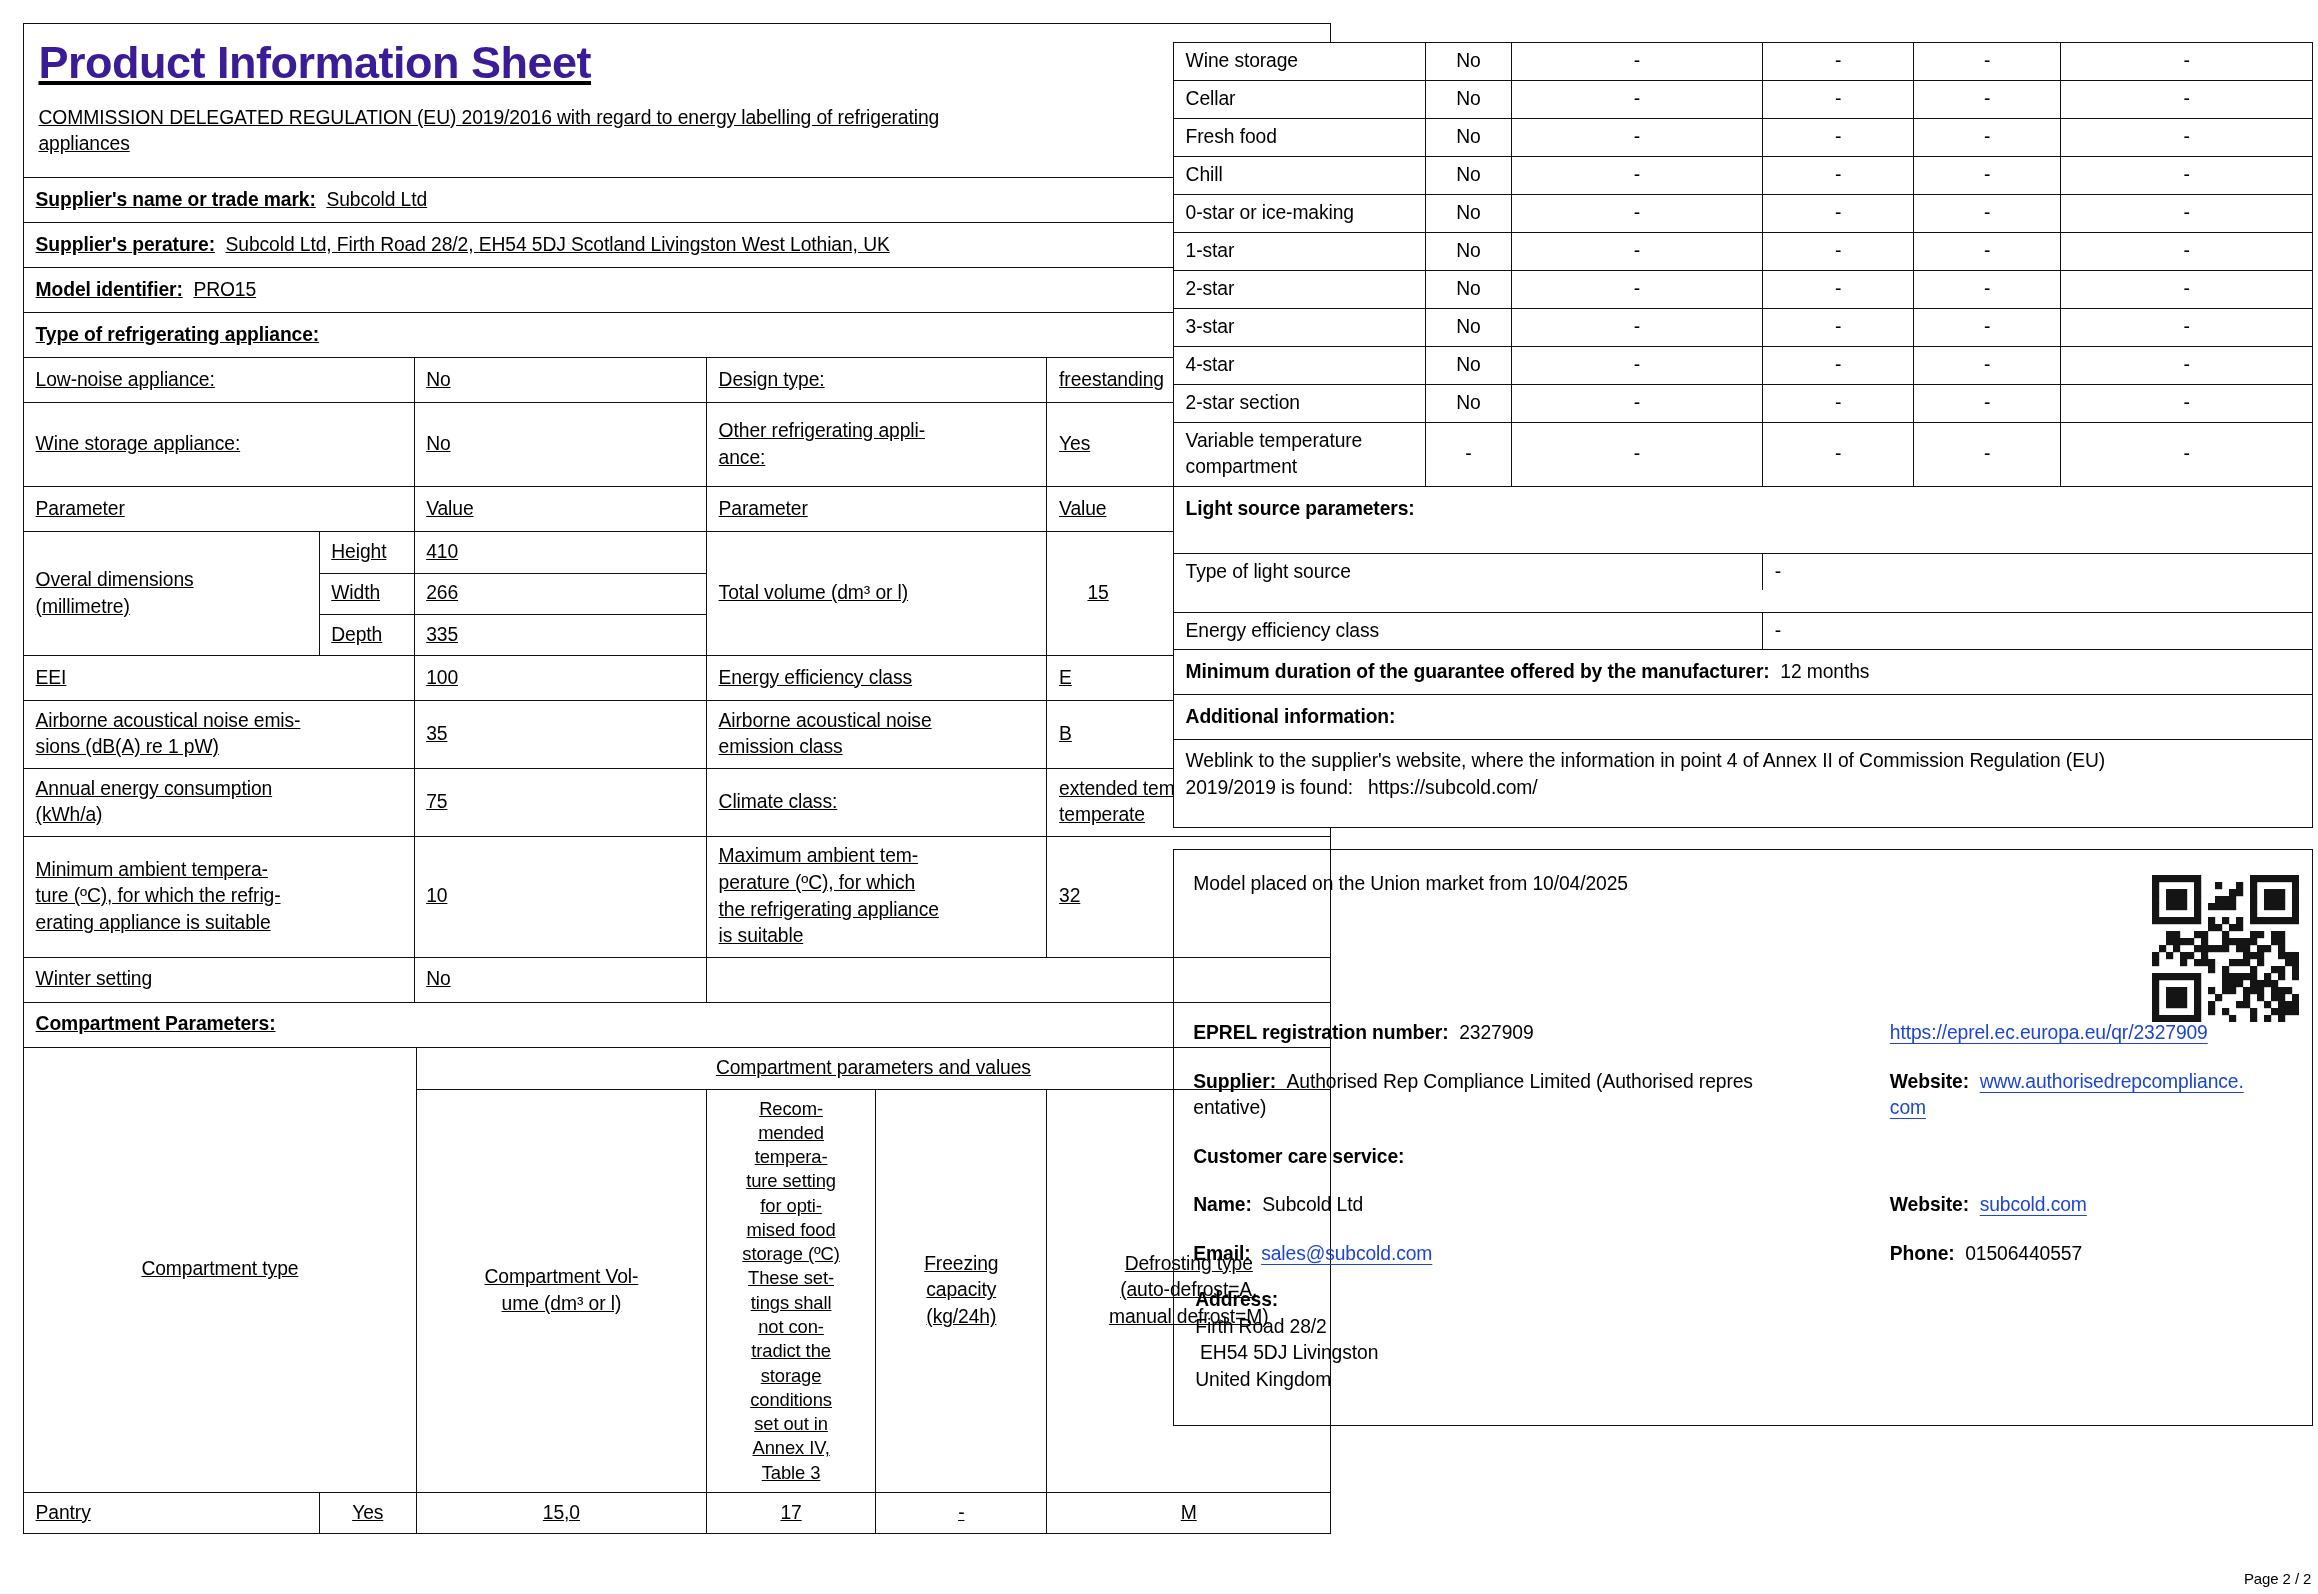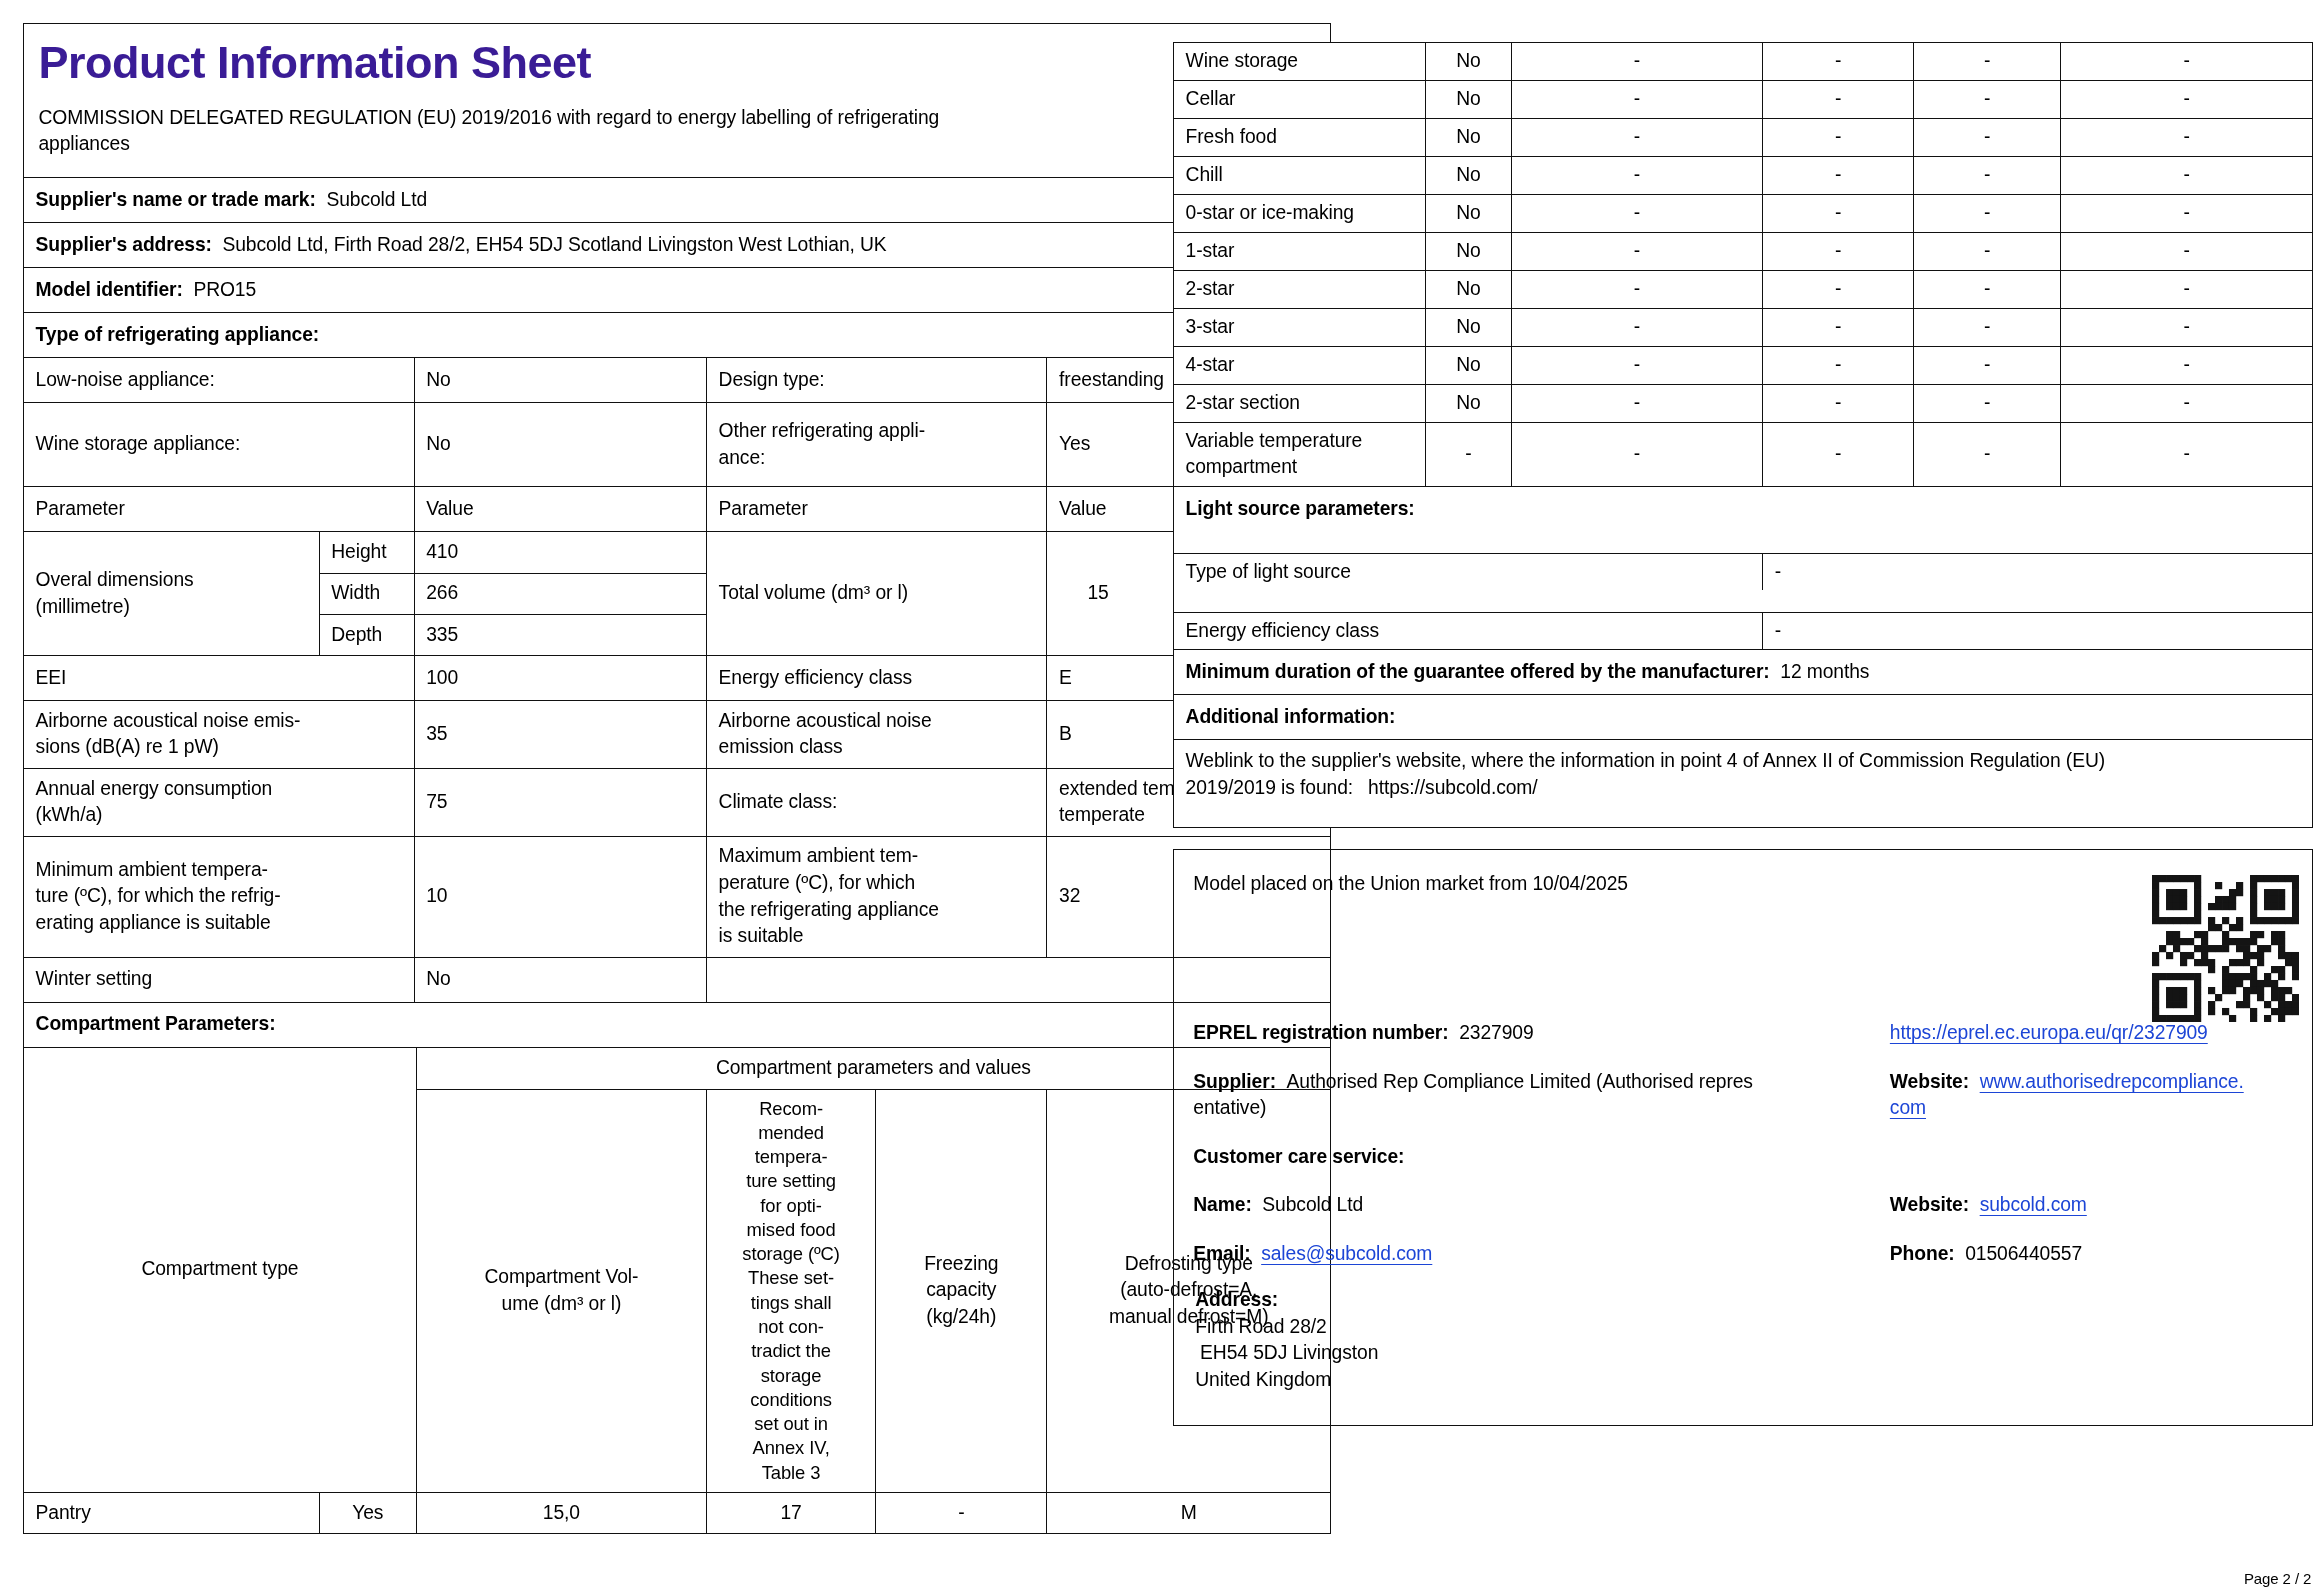--- a/index.html
+++ b/index.html
@@ -7,21 +7,21 @@
   html,body { width:2319px; height:1594px; background:#fff; }
   body {
     position:relative; color:var(--ink);
     font-family:"Liberation Sans", sans-serif;
     font-size:19.3px; line-height:1.38; letter-spacing:-0.1px;
     overflow:hidden;
   }
   .pre { white-space:pre-line; }
   .lbl { font-weight:700; margin-right:10.6px; }
   .page { position:absolute; }
-  #page1 { left:23px; top:23px; width:1308px; }
+  #page1 { left:23px; top:23px; width:1308px;text-decoration:underline; }
   #page2 { left:1159px; top:42px; width:1154px;padding-left:14px; }
   .tbl { border:1.9px solid var(--bd); background:#fff; }
   .row { border-top:1.4px solid var(--bd); display:grid; }
   .tbl > .row:first-child { border-top:none; }
   .c { padding:6.8px 11.6px; display:flex; align-items:center; }
   .cblock { padding:7.7px 11.6px; display:block; }
   .g4 { grid-template-columns:698fr 524fr 610fr 508fr; }
   .g4 > .c + .c { border-left:1.4px solid var(--bd); }
   .gwinter { grid-template-columns:698fr 524fr 1118fr; }
   .gwinter > .c + .c { border-left:1.4px solid var(--bd); }
@@ -84,21 +84,21 @@
 
     <div class="row single">
       <div class="c">
           <span class="lbl">Supplier's name or trade mark:</span>
           <span>Subcold Ltd</span>
         </div>
     </div>
 
     <div class="row single">
       <div class="c">
-          <span class="lbl">Supplier's address:</span>
+          <span class="lbl">Supplier's perature:</span>
           <span>Subcold Ltd, Firth Road 28/2, EH54 5DJ Scotland Livingston West Lothian, UK</span>
         </div>
     </div>
 
     <div class="row single">
       <div class="c">
           <span class="lbl">Model identifier:</span>
           <span>PRO15</span>
         </div>
     </div>

